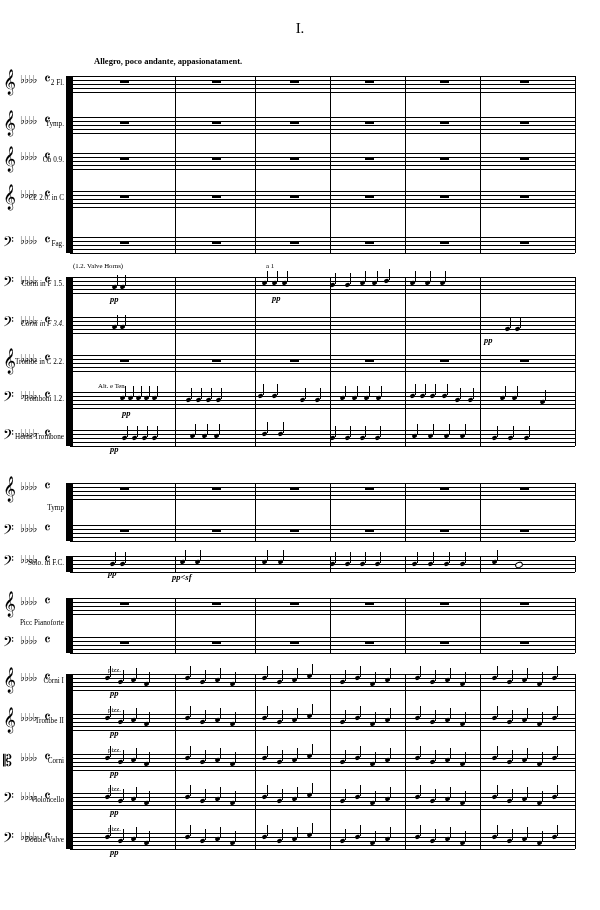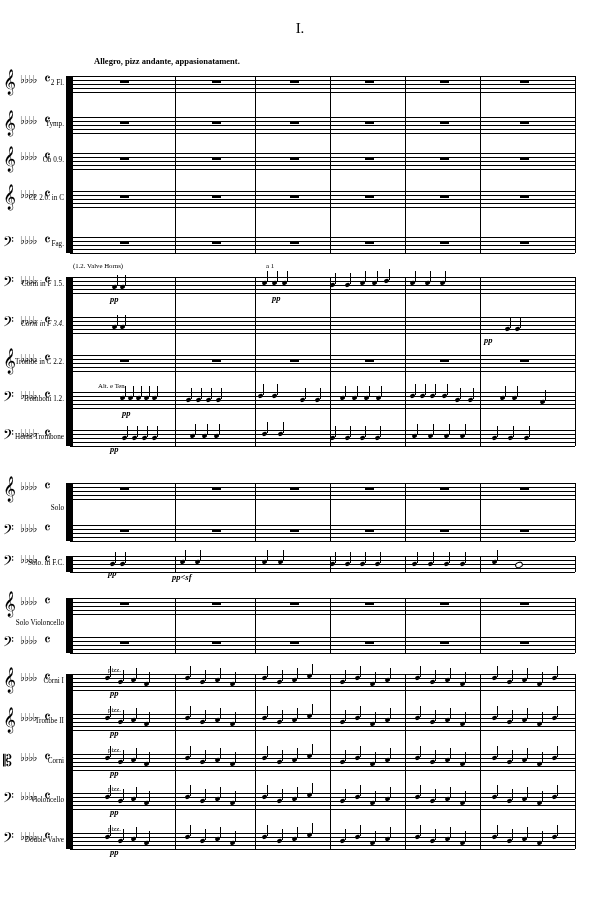--- a/index.html
+++ b/index.html
@@ -128,21 +128,21 @@
     transform:rotate(-20deg);
     background:#fff;
   }
 </style>
 </head>
 <body>
 
 <div class="page">
 
   <div class="movement-number">I.</div>
-  <div class="tempo-mark">Allegro, pizz andante, appasionatament.</div>
+  <div class="tempo-mark">Allegro, poco andante, appasionatament.</div>
 
   <div id="score-root">
       <div class="staff" style="top: 76px;">
         <div class="line"></div>
         <div class="line"></div>
         <div class="line"></div>
         <div class="line"></div>
         <div class="line"></div>
       </div>
       <div class="clef gclef" style="left: 3px; top: 71px;">𝄞</div>
@@ -341,23 +341,23 @@
       <div class="inst-label" style="top: 79px; left: 0px;">2 Fl.</div>
       <div class="inst-label" style="top: 120px; left: 0px;">Tymp.</div>
       <div class="inst-label" style="top: 156px; left: 0px;">Ob 0.9.</div>
       <div class="inst-label" style="top: 194px; left: 0px;">Cl. 2.0. in C</div>
       <div class="inst-label" style="top: 240px; left: 0px;">Fag.</div>
       <div class="inst-label" style="top: 280px; left: 0px;">Corni in F 1.5.</div>
       <div class="inst-label" style="top: 320px; left: 0px; font-style: italic;">Corni in F 3.4.</div>
       <div class="inst-label" style="top: 358px; left: 0px;">Trombe in C 2.2.</div>
       <div class="inst-label" style="top: 395px; left: 0px;">Tromboni 1.2.</div>
       <div class="inst-label" style="top: 433px; left: 0px;">Horns Trombone</div>
-      <div class="inst-label" style="top: 504px; left: 0px;">Solo</div>
+      <div class="inst-label" style="top: 504px; left: 0px;">Tymp</div>
       <div class="inst-label" style="top: 559px; left: 0px;">Solo. in F.C.</div>
-      <div class="inst-label" style="top: 619px; left: 0px;">Solo Violoncello</div>
+      <div class="inst-label" style="top: 619px; left: 0px;">Picc Pianoforte</div>
       <div class="inst-label" style="top: 677px; left: 0px;">Corni I</div>
       <div class="inst-label" style="top: 717px; left: 0px;">Trombe II</div>
       <div class="inst-label" style="top: 757px; left: 0px;">Corni</div>
       <div class="inst-label" style="top: 796px; left: 0px;">Violoncello</div>
       <div class="inst-label" style="top: 836px; left: 0px;">Double Valve</div>
       <div class="barline" style="left: 175px; top: 76px; height: 177px;"></div>
       <div class="barline" style="left: 255px; top: 76px; height: 177px;"></div>
       <div class="barline" style="left: 330px; top: 76px; height: 177px;"></div>
       <div class="barline" style="left: 405px; top: 76px; height: 177px;"></div>
       <div class="barline" style="left: 480px; top: 76px; height: 177px;"></div>

